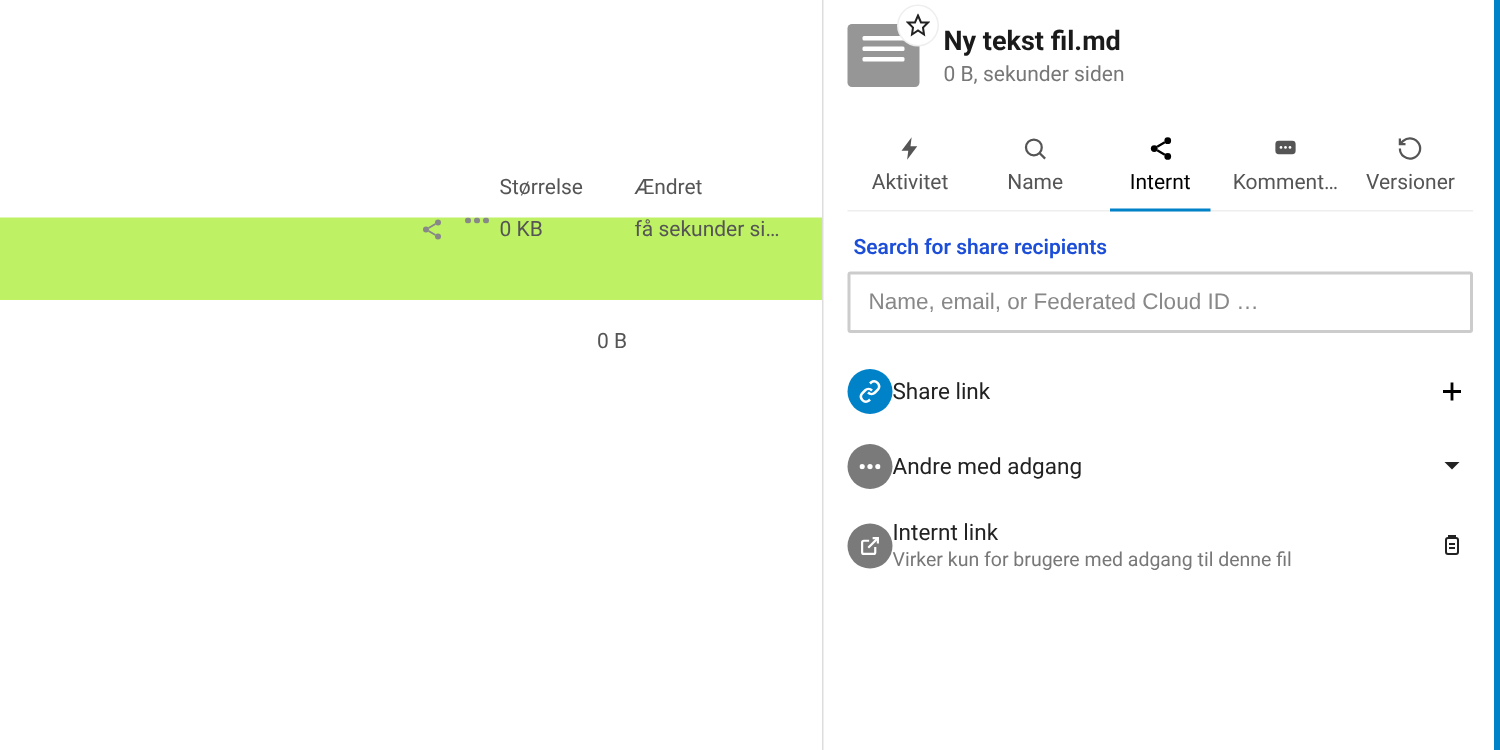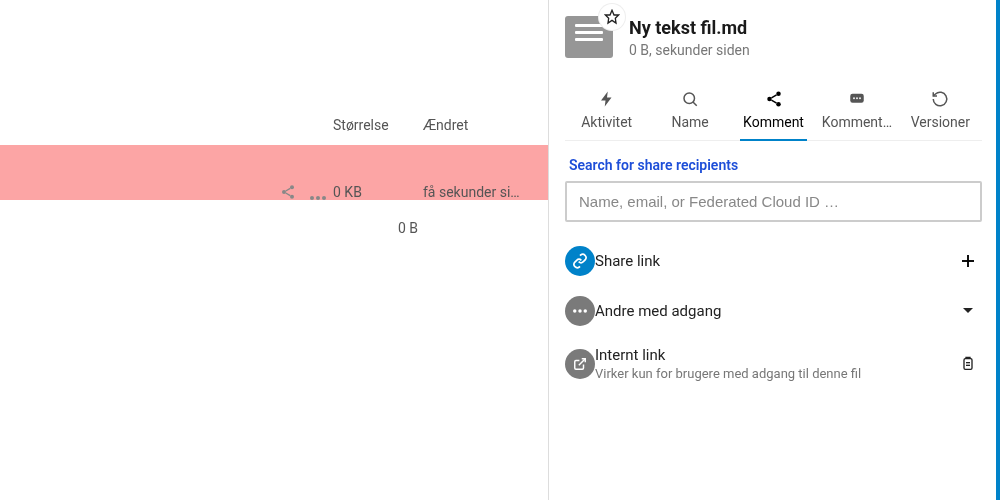--- a/index.html
+++ b/index.html
@@ -25,23 +25,23 @@
     padding: 0 25px;
     height: 40px;
     align-items: center;
     margin-top: 105px;
     color: #555;
   }
   .col-size { width: 90px; text-align: left; }
   .col-mod { width: 100px; text-align: left; }
   .file-row {
     height: 55px;
-    background: #fca5a5;
-    display: flex;
-    align-items: flex-end;
+    background: #bef264;
+    display: flex;
+    align-items: flex-start;
     justify-content: flex-end;
     padding: 0 25px;
     color: #555;
   }
   .file-row .icon { width: 30px; display:flex; justify-content:center; color:#888; }
   .file-row .size { width: 90px; }
   .file-row .mod { width: 100px; text-overflow: ellipsis; overflow:hidden; white-space:nowrap; }
   .summary {
     text-align: right;
     padding: 20px 130px 0 0;
@@ -234,21 +234,21 @@
     </div>
     <div class="tab active">
       <span class="tab-icon">
         <svg width="18" height="18" viewBox="0 0 24 24" fill="currentColor">
             <circle cx="18" cy="5" r="3"></circle>
             <circle cx="6" cy="12" r="3"></circle>
             <circle cx="18" cy="19" r="3"></circle>
             <path d="M8.6 13.5l6.8 4M15.4 6.5l-6.8 4" stroke="currentColor" stroke-width="2"></path>
           </svg>
       </span>
-      <span class="tab-label">Komment</span>
+      <span class="tab-label">Internt</span>
     </div>
     <div class="tab">
       <span class="tab-icon">
         <svg width="18" height="18" viewBox="0 0 24 24" fill="currentColor">
             <rect x="3" y="5" width="18" height="12" rx="3"></rect>
             <circle cx="8" cy="11" r="1.2" fill="#fff"></circle>
             <circle cx="12" cy="11" r="1.2" fill="#fff"></circle>
             <circle cx="16" cy="11" r="1.2" fill="#fff"></circle>
           </svg>
       </span>

